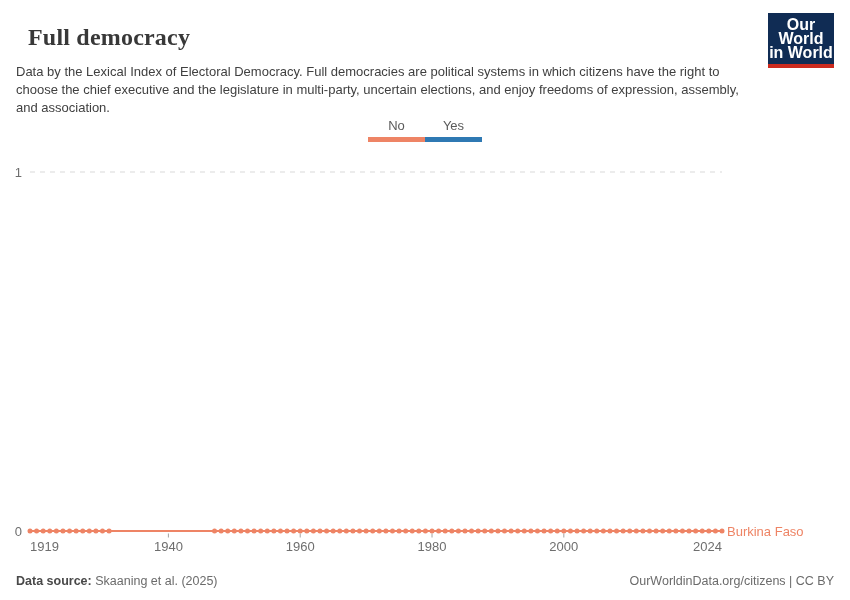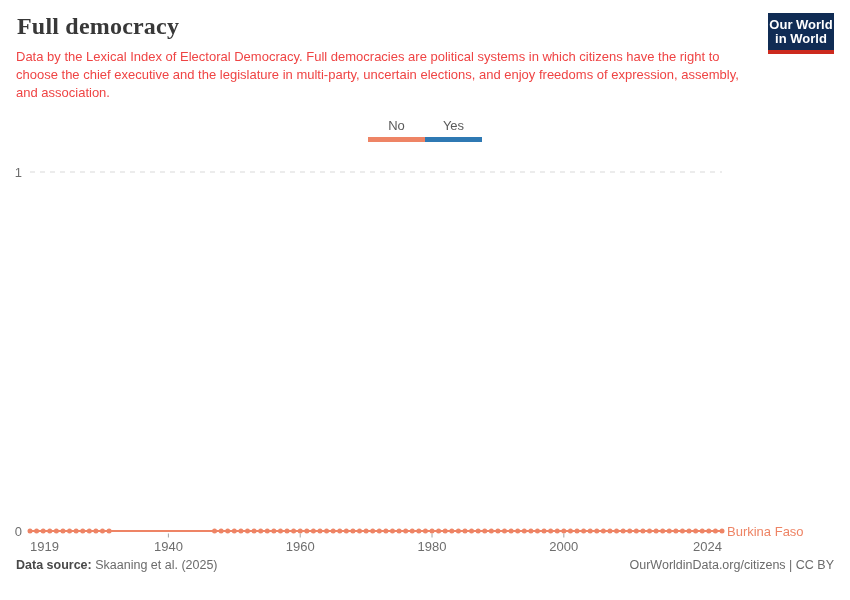--- a/index.html
+++ b/index.html
@@ -2,42 +2,42 @@
 <html><head>
 <meta charset="utf-8">
 <style>
   html,body{margin:0;padding:0;background:#fff;}
   .page{
     position:relative;width:850px;height:600px;background:#ffffff;overflow:hidden;
     font-family:"Liberation Sans", sans-serif;
   }
   .titles{position:absolute;left:16px;top:12px;width:740px;}
   .chart-title{
-    margin:1px;font-family:"Liberation Serif", serif;font-weight:700;
+    margin:12px;font-family:"Liberation Serif", serif;font-weight:700;
     font-size:24px;letter-spacing:0.2px;color:#383838;
   }
   .chart-subtitle{
-    margin:8px 0 5px 0;font-size:13px;line-height:18px;color:#ef4444;width:732px;
+    margin:8px 0 5px 0;font-size:13px;line-height:18px;color:#404040;width:732px;
   }
   .logo{
     position:absolute;right:16px;top:13px;width:66px;background:#102c54;
     border-bottom:4px solid #cc2a1e;color:#ffffff;text-align:center;
-    font-size:13px;font-weight:700;line-height:14px;padding:5px 0 4px 0;
+    font-size:16px;font-weight:700;line-height:14px;padding:5px 0 4px 0;
   }
   .logo span{display:block;}
   .legend{
     position:absolute;top:118px;left:0;right:0;
     display:flex;justify-content:center;gap:0;
   }
   .legend-item{display:flex;flex-direction:column;align-items:center;cursor:pointer;}
   .legend-label{font-size:13px;color:#5b5b5b;margin-bottom:4px;}
   .legend-bar{width:57px;height:5px;}
   #chart-svg{position:absolute;left:0;top:0;}
   .footer{
-    position:absolute;left:16px;right:16px;bottom:28px;
+    position:absolute;left:16px;right:16px;bottom:12px;
     display:flex;justify-content:space-between;align-items:center;
     font-size:12.5px;color:#6b6b6b;
   }
   .footer b{color:#494949;font-weight:700;}
 </style>
 </head>
 <body>
 
 <div class="page">
 

